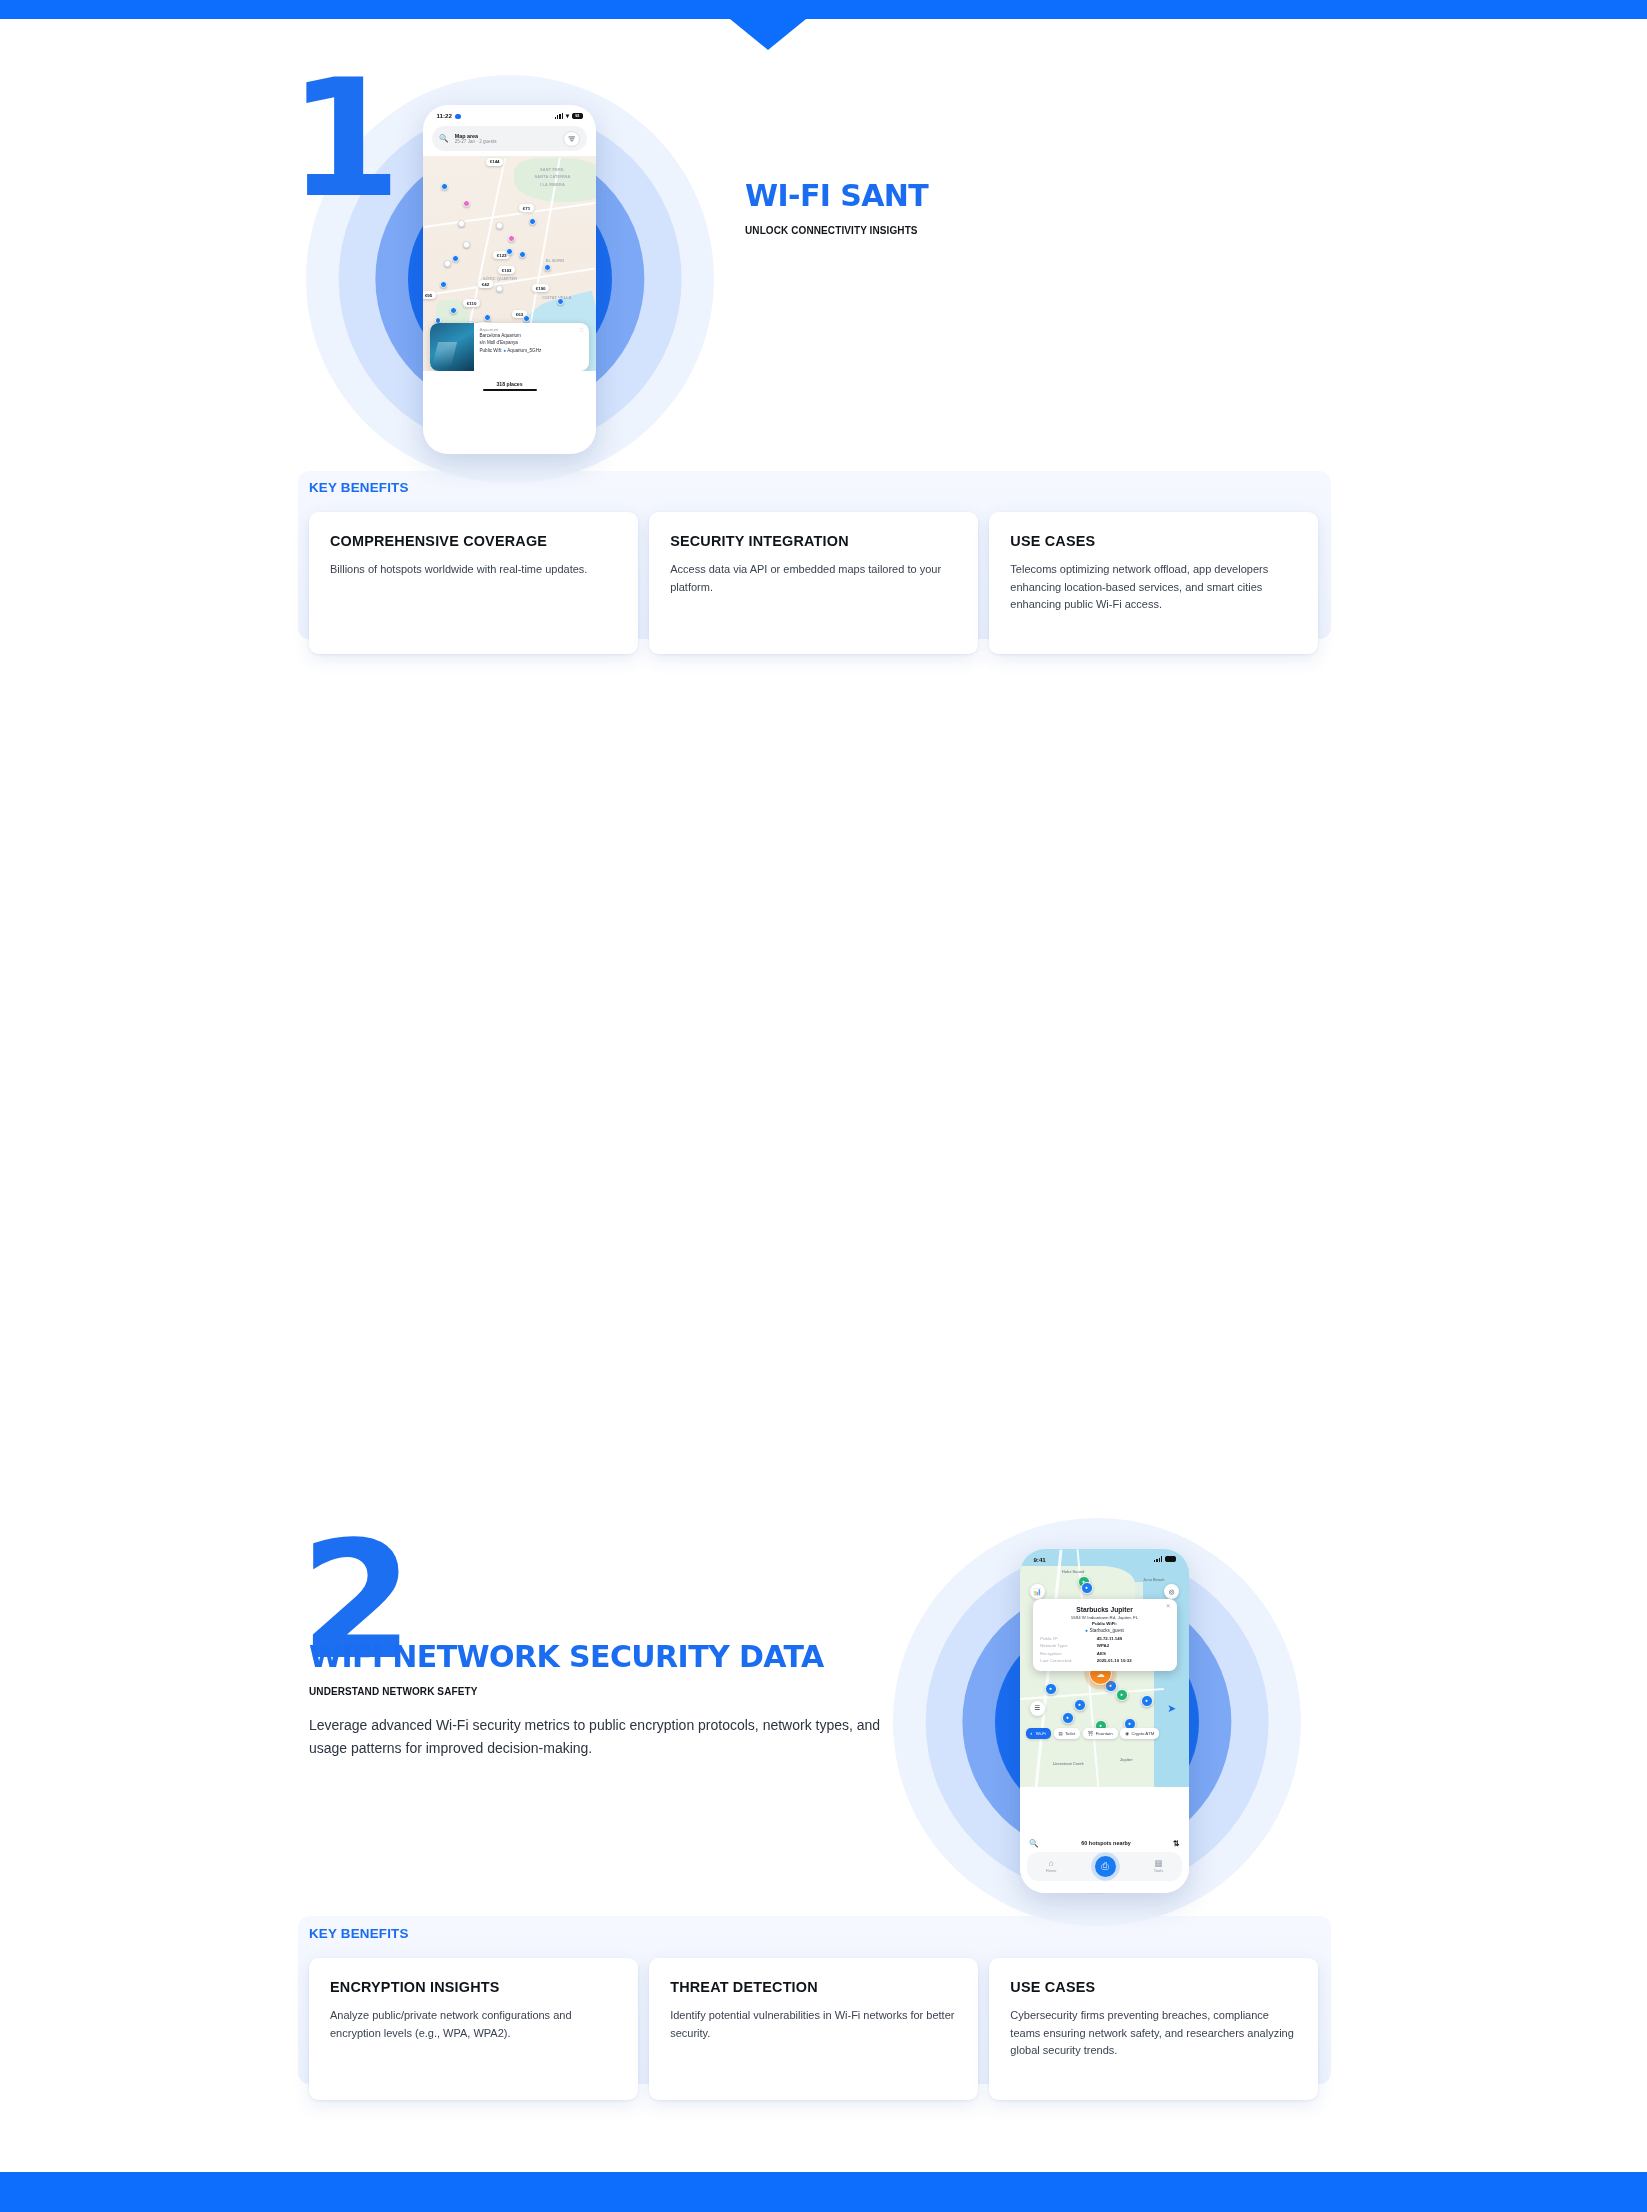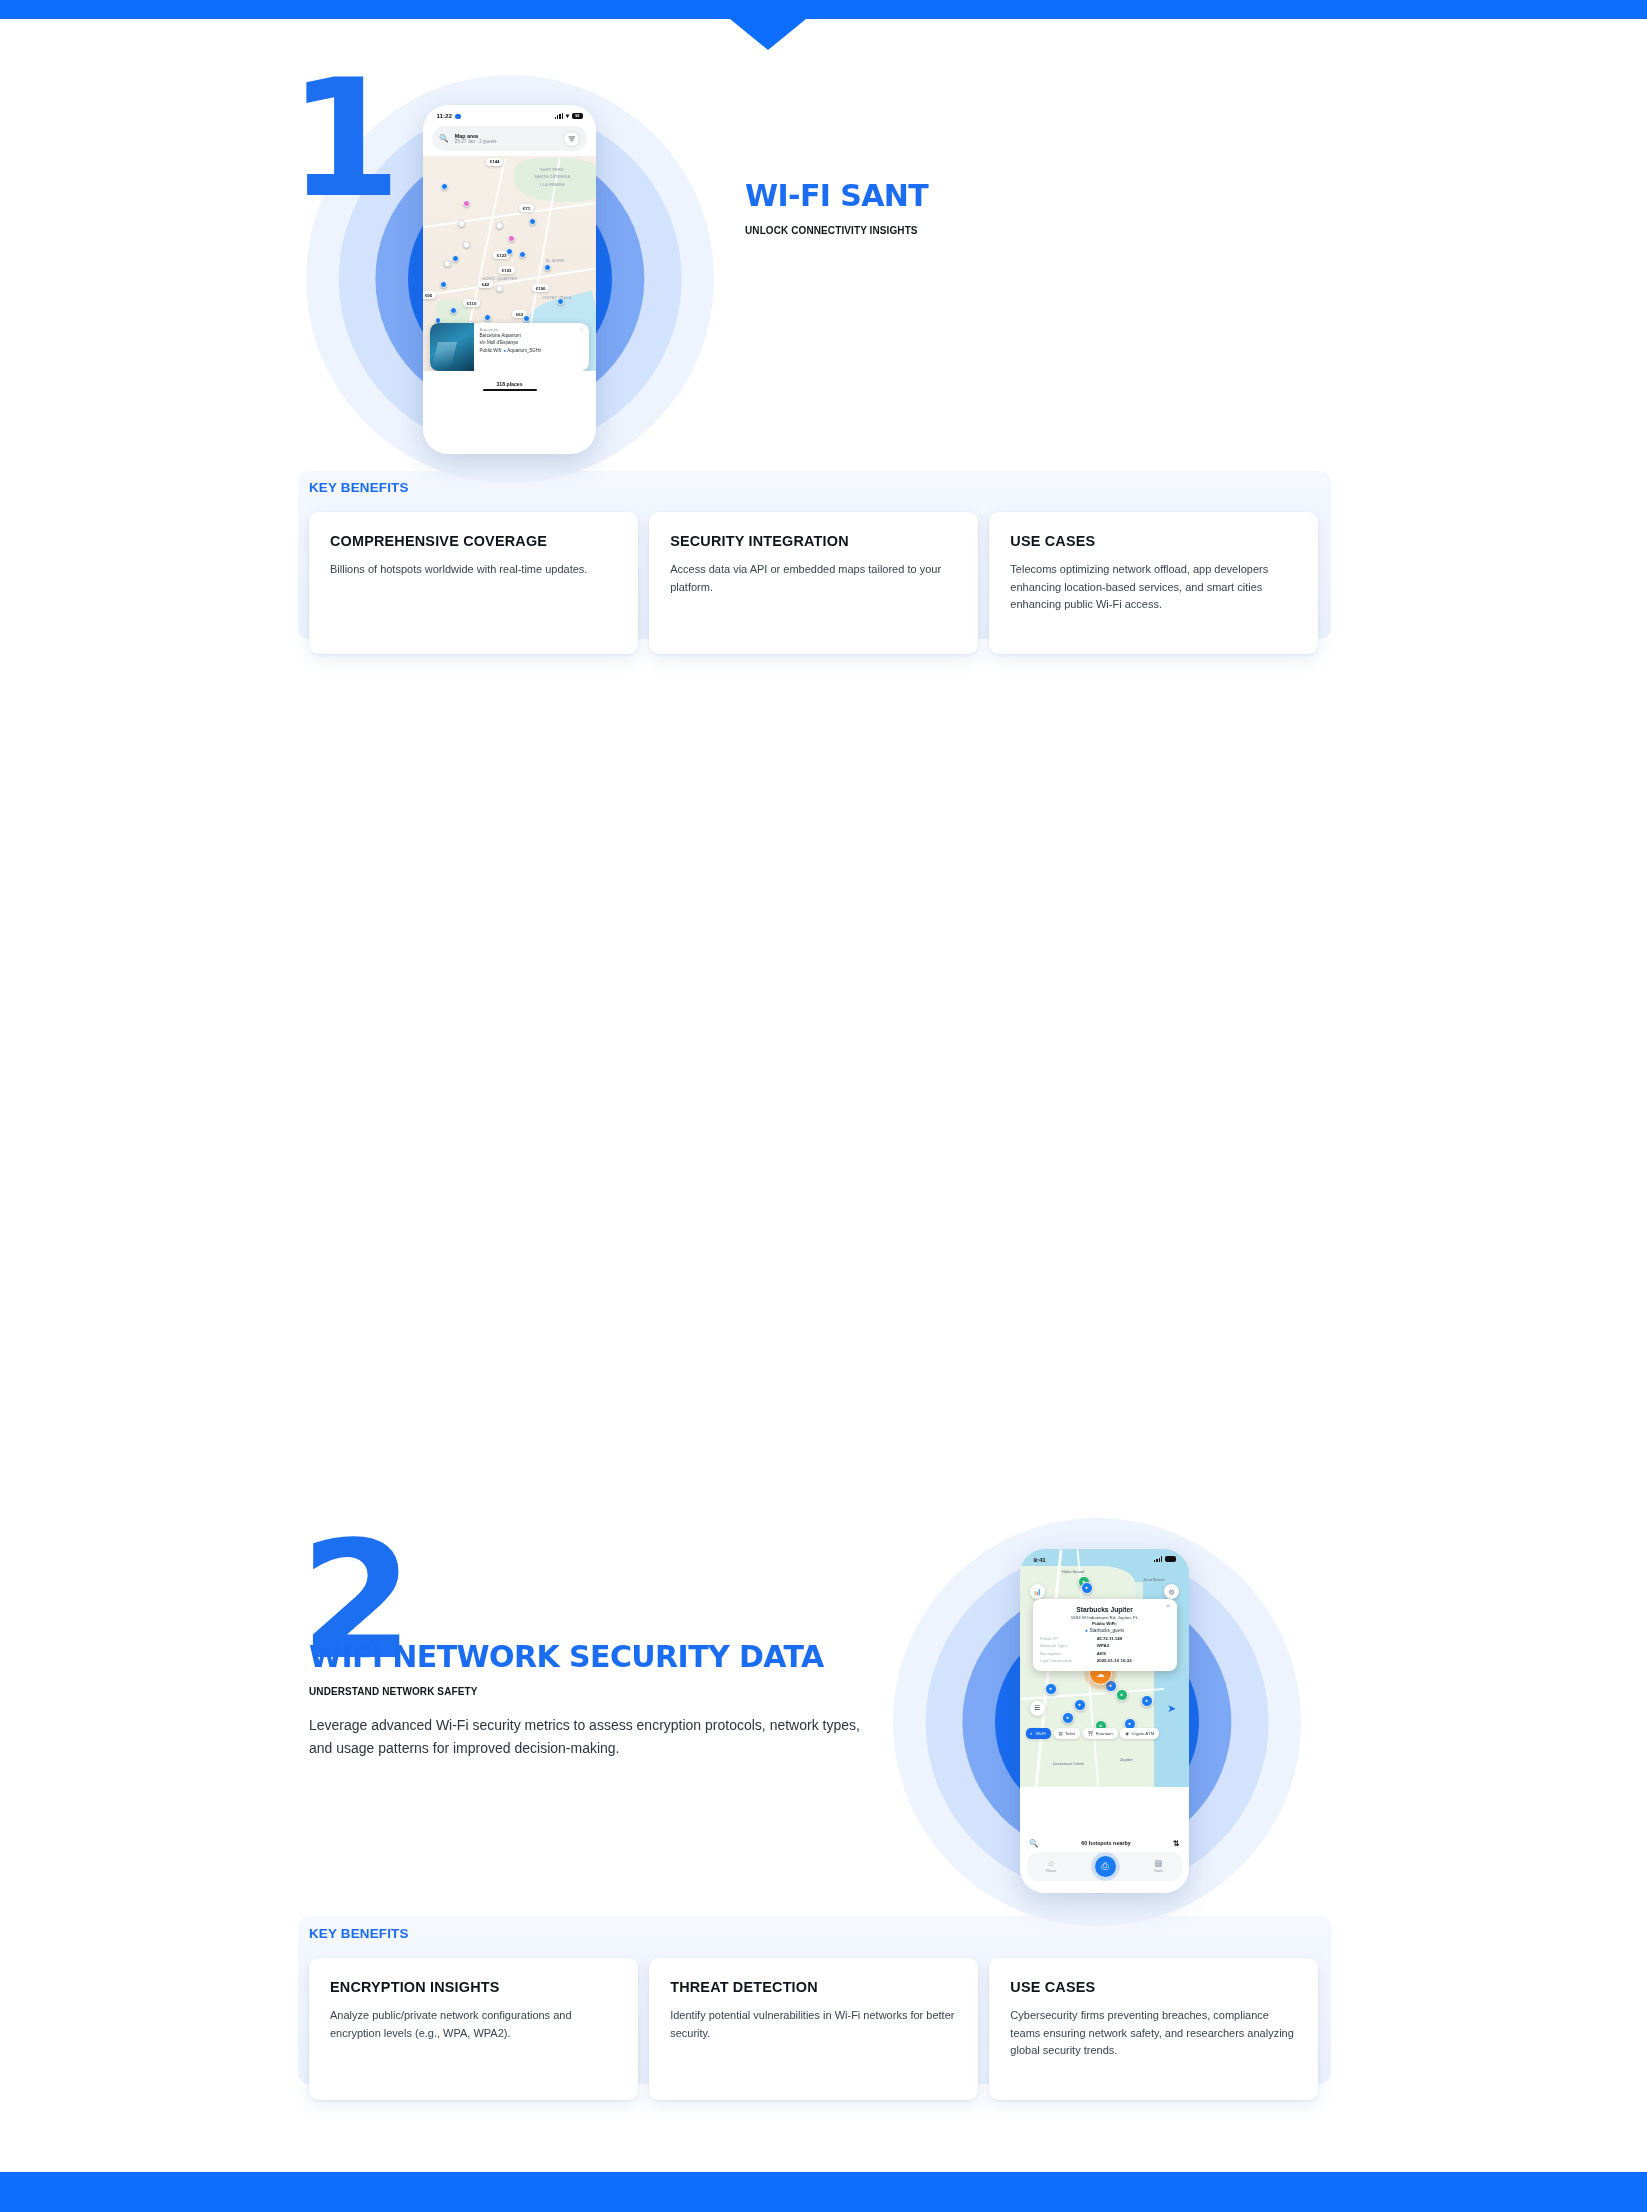--- a/index.html
+++ b/index.html
@@ -541,21 +541,21 @@
             <span class="ic">▦</span>
             <span>Tools</span>
           </div>
         </div>
       </div>
     </div>
 
     <div class="txtblock" id="txt-2">
       <div class="sec-title">WIFI NETWORK SECURITY DATA</div>
       <div class="sec-sub">UNDERSTAND NETWORK SAFETY</div>
-      <div class="sec-desc">Leverage advanced Wi-Fi security metrics to assess encryption protocols, network types, and usage patterns for improved decision-making.</div>
+      <div class="sec-desc">Leverage advanced Wi-Fi security metrics to public encryption protocols, network types, and usage patterns for improved decision-making.</div>
     </div>
 
     <div class="kb-tint" id="tint-2"></div>
     <div class="kb-wrap" id="kb-2">
       <div class="kb-label">KEY BENEFITS</div>
       <div class="kb-cards">
         <div class="kb-card">
           <h4>ENCRYPTION INSIGHTS</h4>
           <p>Analyze public/private network configurations and encryption levels (e.g., WPA, WPA2).</p>
         </div>

